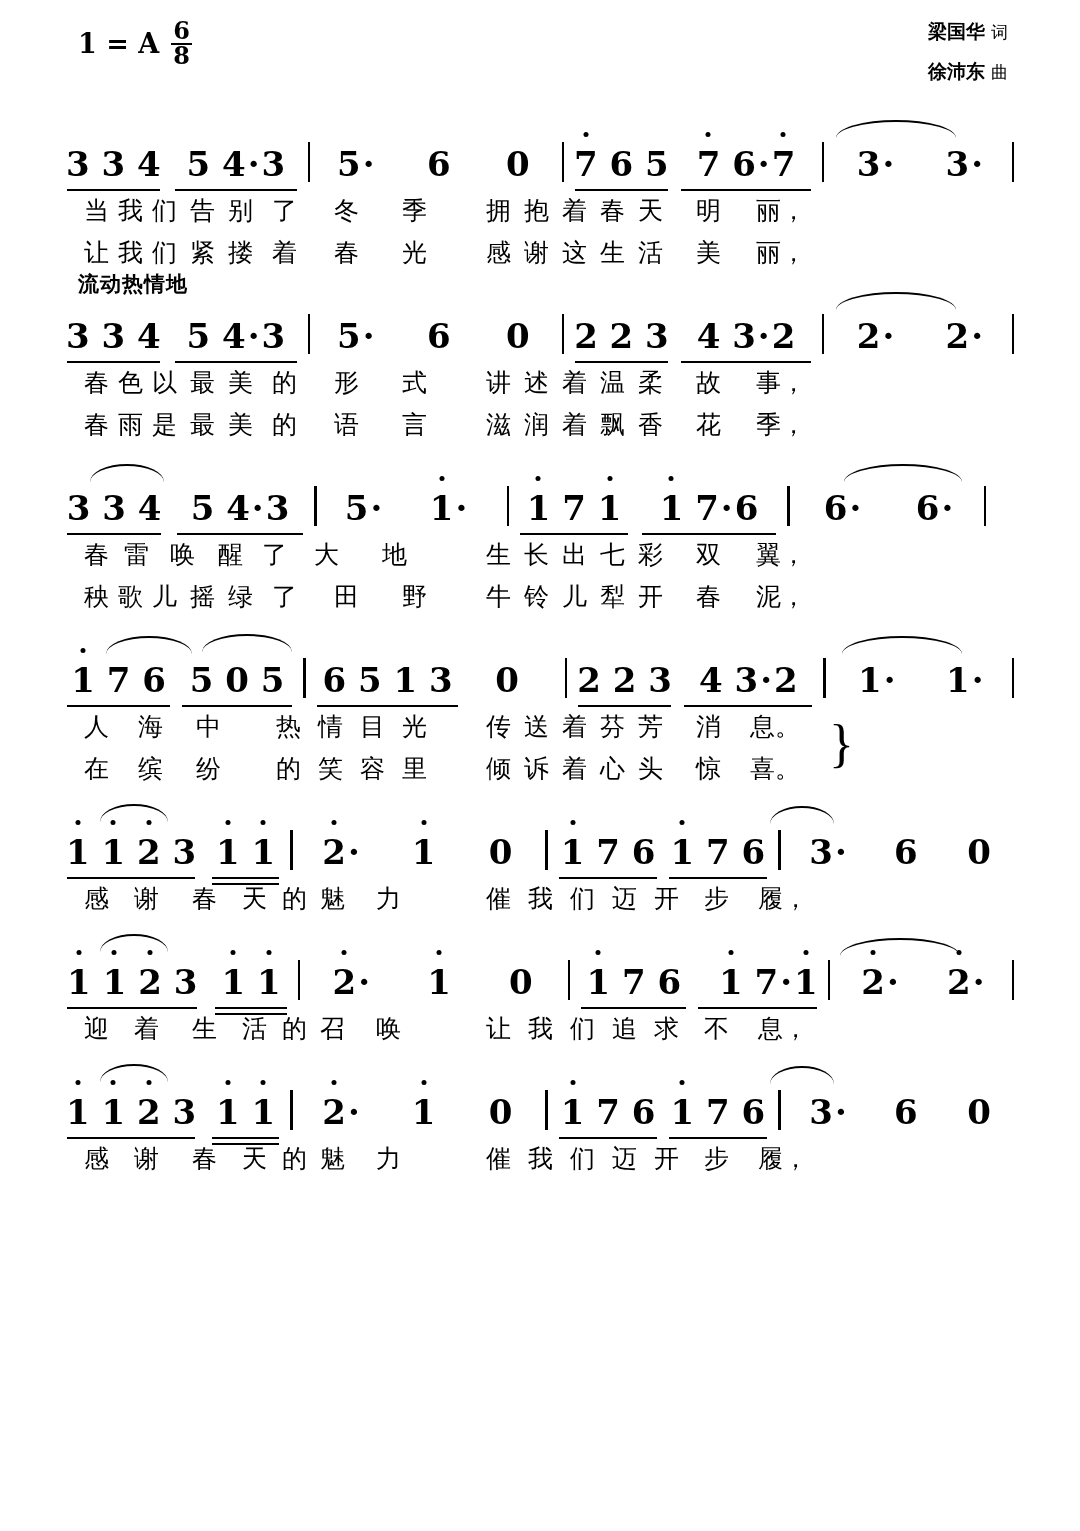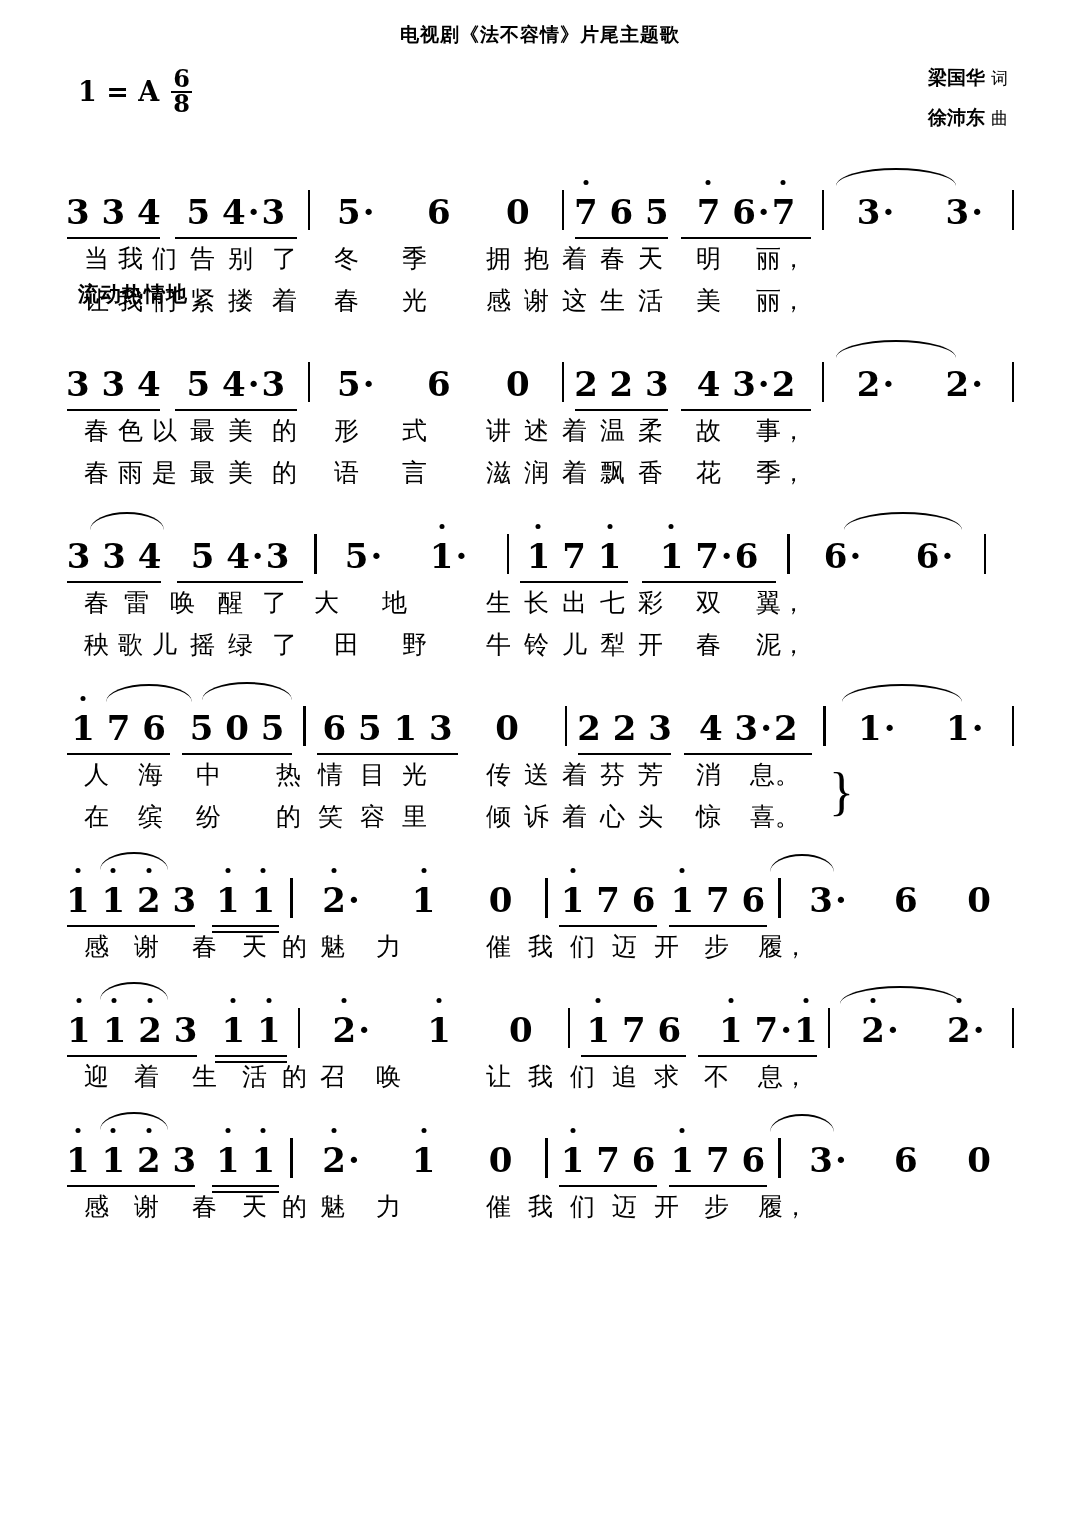--- a/index.html
+++ b/index.html
@@ -60,21 +60,21 @@
     margin-left: 12px;
     line-height: 0.95;
     font-size: 24px;
   }
   .frac .num { border-bottom: 2px solid #000; padding: 0 2px; }
   .frac .den { padding: 0 2px; }
   .credits {
     position: absolute;
     right: 72px;
     top: 0px;
-    font-family: Liberation Mono, monospace;
+    font-family: Liberation Serif, serif;
     font-weight: bold;
     font-size: 19px;
     text-align: center;
     line-height: 2.1;
   }
   .credits .role { font-weight: normal; font-size: 17px; margin-left: 6px;}
   .tempo {
     position: absolute;
     left: 78px;
     top: 258px;
@@ -184,21 +184,20 @@
     position: absolute;
     font-size: 52px;
     line-height: 1;
   }
 </style>
 </head>
 <body>
 
 <div class="sheet">
 
-  <div class="subtitle">电视剧《法不容情》片尾主题歌</div>
 
   <div class="meta-row">
     <div class="key-sig">
       <span>1 = A</span>
       <span class="frac">
         <span class="num">6</span>
         <span class="den">8</span>
       </span>
     </div>
     <div class="credits">

